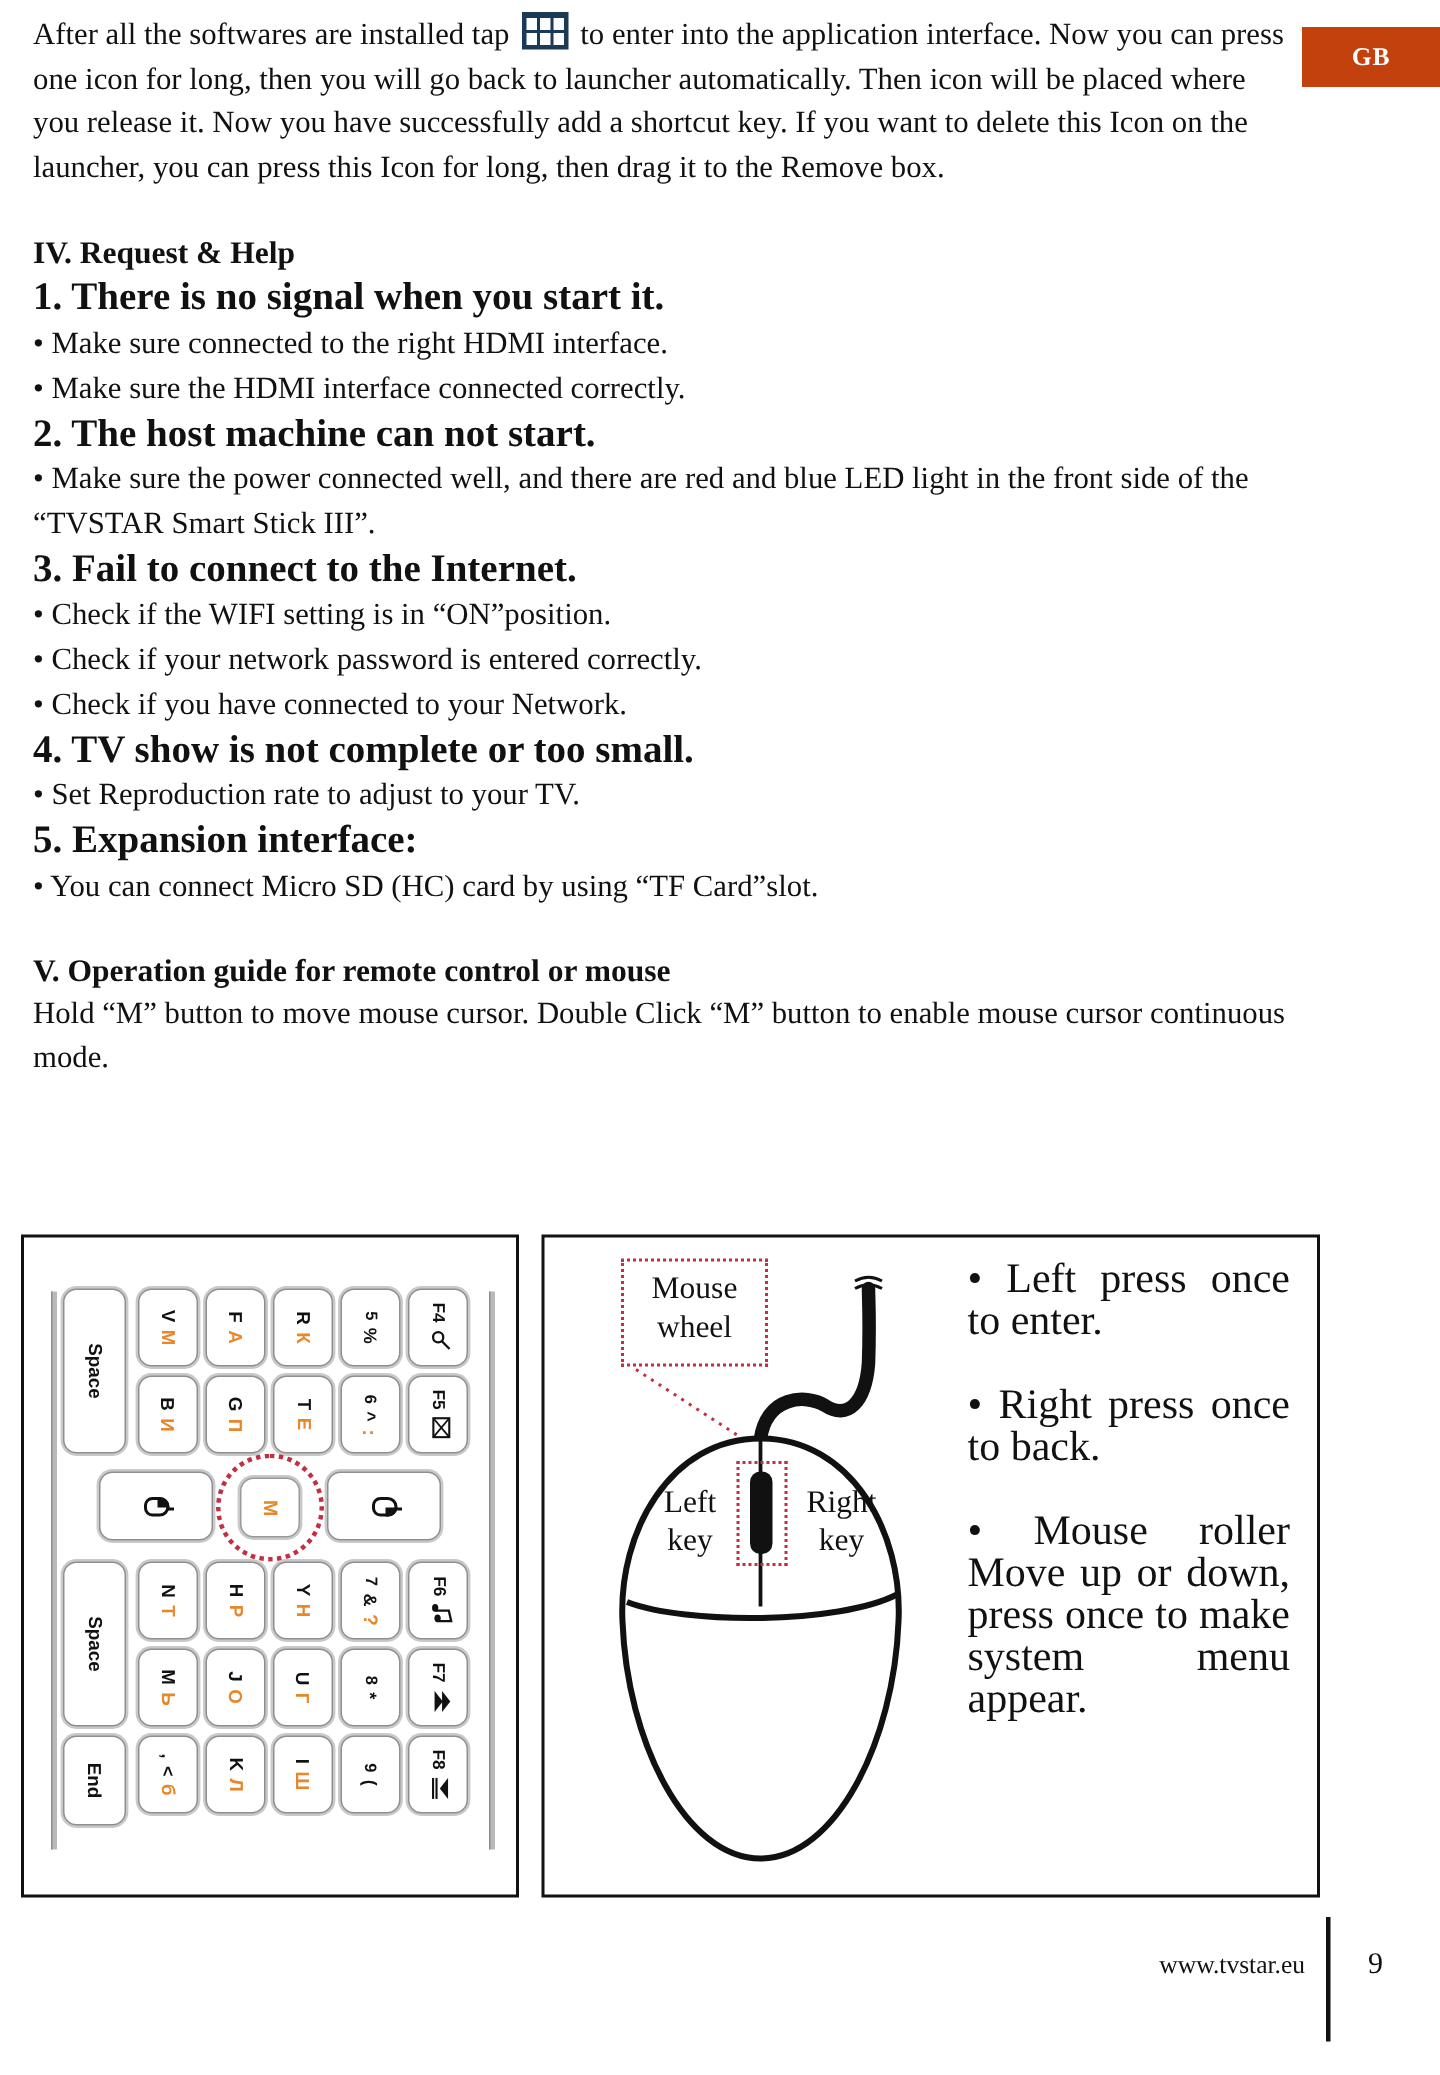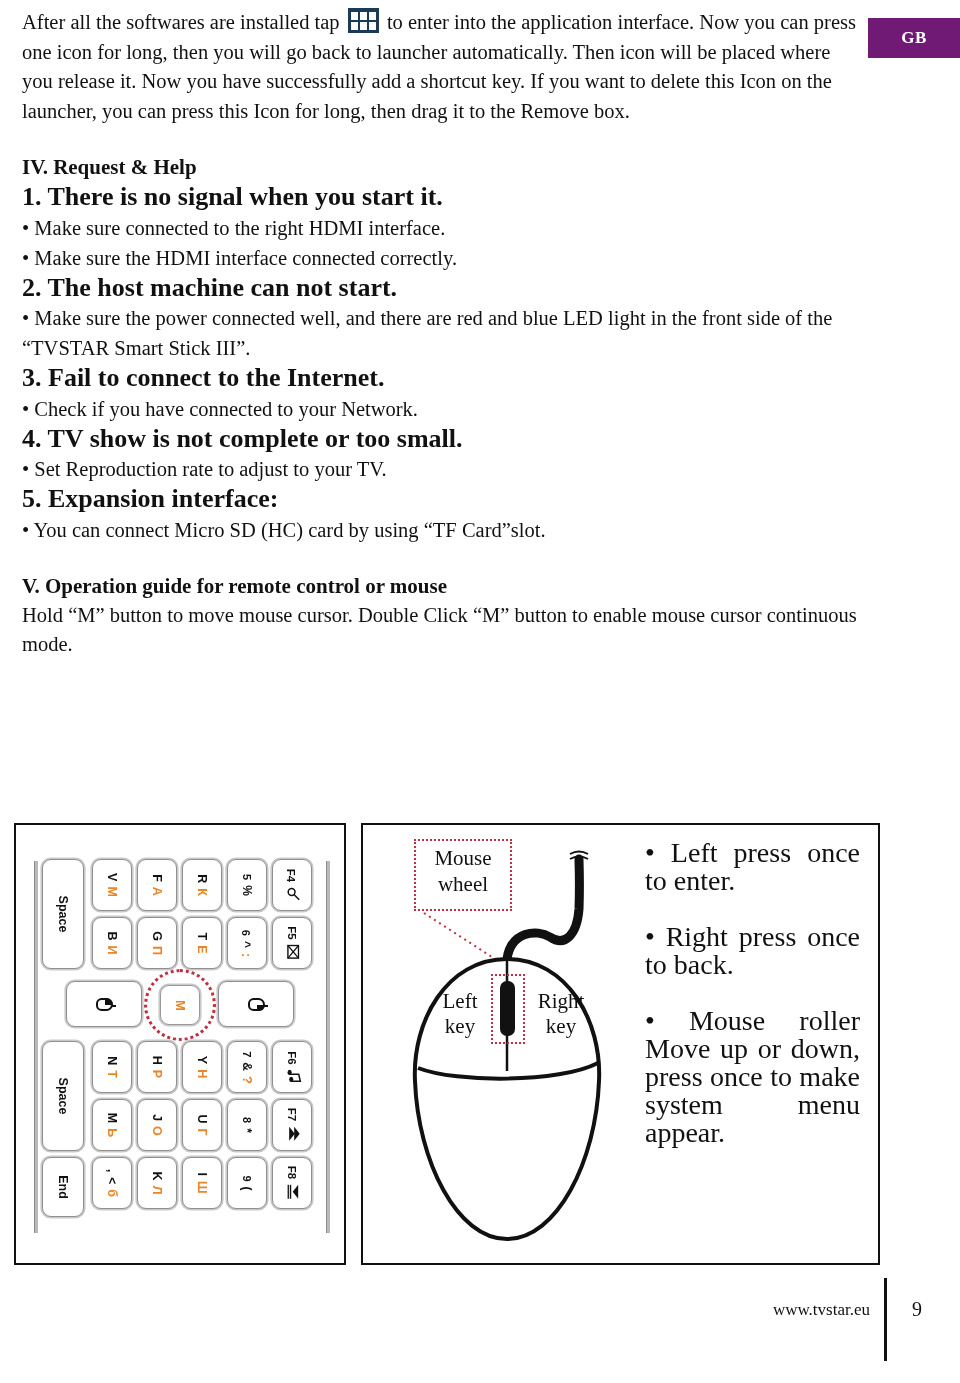--- a/index.html
+++ b/index.html
@@ -10,21 +10,21 @@
     font-family:"Liberation Serif", serif;
     color:#111;
     position:relative;
     overflow:hidden;
   }
 
   
   .gb-badge{
     position:absolute; top:18px; right:0;
     width:92px; height:40px;
-    background:#701a75; color:#ffffff;
+    background:#c2410c; color:#ffffff;
     font-family:"Liberation Serif", serif;
     font-weight:bold; font-size:17px;
     display:flex; align-items:center; justify-content:center;
     letter-spacing:.5px;
   }
 
   
   .content{
     position:absolute; left:22px; top:8px;
     width:840px;
@@ -236,20 +236,22 @@
   <h2 class="sec">IV. Request &amp; Help</h2>
 
   <h3 class="q">1. There is no signal when you start it.</h3>
   <p class="bullet">• Make sure connected to the right HDMI interface.</p>
   <p class="bullet">• Make sure the HDMI interface connected correctly.</p>
 
   <h3 class="q">2. The host machine can not start.</h3>
   <p class="bullet">• Make sure the power connected well, and there are red and blue LED light in the front side of the “TVSTAR Smart Stick III”.</p>
 
   <h3 class="q">3. Fail to connect to the Internet.</h3>
+  <p class="bullet">• Check if the WIFI setting is in “ON”position.</p>
+  <p class="bullet">• Check if your network password is entered correctly.</p>
   <p class="bullet">• Check if you have connected to your Network.</p>
 
   <h3 class="q">4. TV show is not complete or too small.</h3>
   <p class="bullet">• Set Reproduction rate to adjust to your TV.</p>
 
   <h3 class="q">5. Expansion interface:</h3>
   <p class="bullet">• You can connect Micro SD (HC) card by using “TF Card”slot.</p>
 
   <div class="spacer-lg"></div>
 

